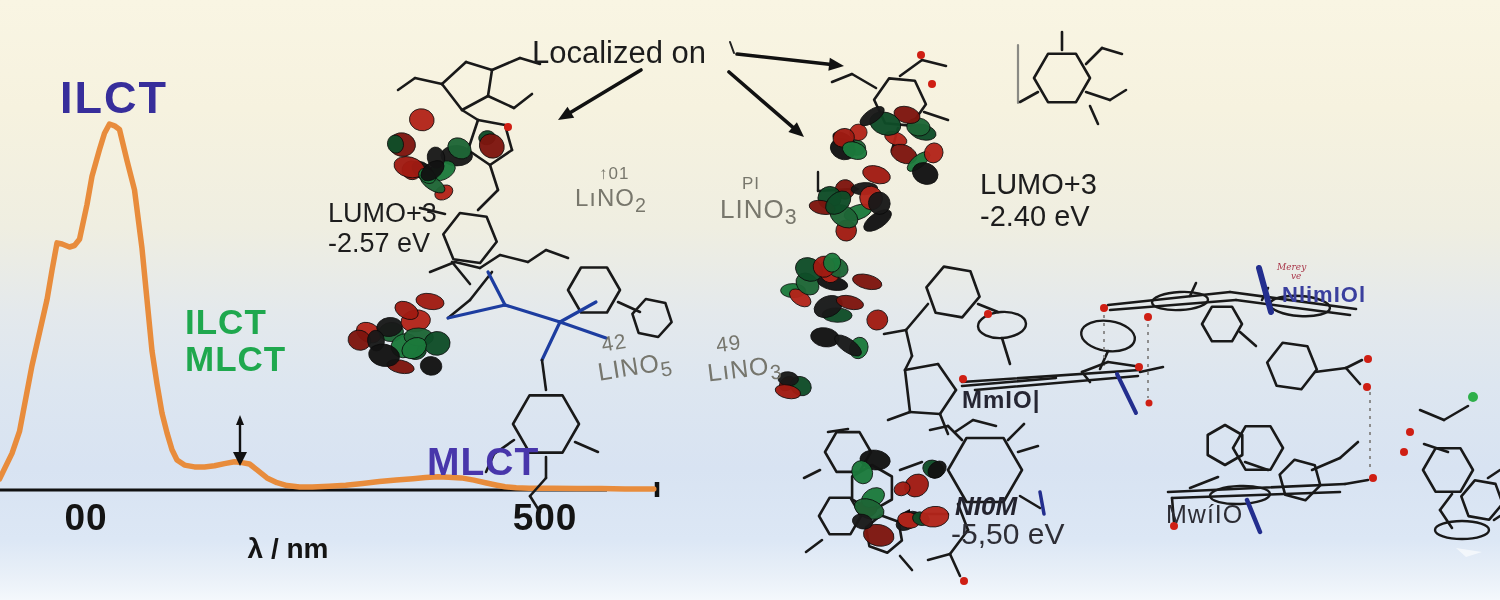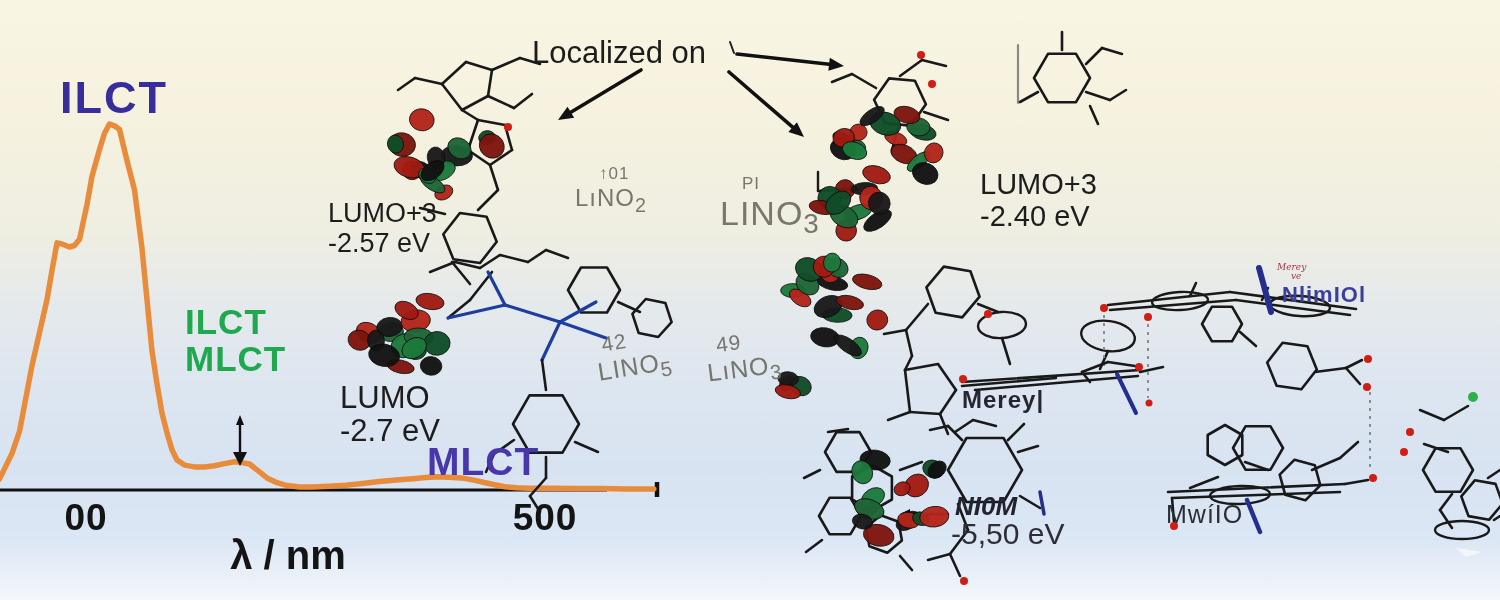--- a/index.html
+++ b/index.html
@@ -345,60 +345,56 @@
   <div class="lbl xb" style="left:185px;top:303px;font-size:35px;color:#1fa84e;letter-spacing:1px;line-height:37px">
     <div>ILCT</div>
     <div>MLCT</div>
   </div>
 
   <div class="lbl xb" style="left:427px;top:441px;font-size:39px;color:#4836ab;letter-spacing:1px">MLCT</div>
 
   <div class="tick" style="left:0;width:76px">00</div>
   <div class="tick" style="left:449px;width:96px">500</div>
 
-  <div class="lbl b" style="left:222px;top:534px;width:132px;text-align:center;font-size:40px;color:#141414">λ / nm</div>
+  <div class="lbl b" style="left:222px;top:534px;width:132px;text-align:center;font-size:28px;color:#141414">λ / nm</div>
 
   <div class="lbl" style="left:532px;top:36px;font-size:31px;font-weight:500;color:#1c1c1c">Localized on</div>
 
   <div class="lbl" style="left:328px;top:198px;font-size:27px;line-height:30px">
     <div>LUMO+3</div>
     <div>-2.57 eV</div>
   </div>
 
-  <div class="lbl" style="left:340px;top:381px;font-size:31px;line-height:33px">
-    <div>LUMO</div>
-    <div>-2.7 eV</div>
-  </div>
 
   <div class="lbl" style="left:980px;top:168px;font-size:29px;line-height:32px">
     <div>LUMO+3</div>
     <div>-2.40 eV</div>
   </div>
 
   <div class="faint" style="left:575px;top:164px">
     <div class="fsup" style="margin-left:24px">↑01</div>
     <div class="fmain"><span>LıNO</span><sub>2</sub></div>
   </div>
 
   <div class="faint" style="left:720px;top:174px">
     <div class="fsup" style="margin-left:22px">PI</div>
-    <div class="fmain" style="font-size:34px"><span>LINO</span><sub>3</sub></div>
+    <div class="fmain" style="font-size:26px"><span>LINO</span><sub>3</sub></div>
   </div>
 
   <div class="faint" style="left:596px;top:328px;transform:rotate(-9deg)">
     <div class="fsup" style="margin-left:8px;font-size:21px">42</div>
     <div class="fmain" style="font-size:25px"><span>LINO</span><sub>5</sub></div>
   </div>
 
   <div class="faint" style="left:706px;top:330px;transform:rotate(-7deg)">
     <div class="fsup" style="margin-left:12px;font-size:21px">49</div>
     <div class="fmain" style="font-size:25px"><span>LıNO</span><sub>3</sub></div>
   </div>
 
-  <div class="lbl" style="left:962px;top:387px;font-size:24px;font-weight:600;color:#262633;letter-spacing:1px">Merey|</div>
+  <div class="lbl" style="left:962px;top:387px;font-size:24px;font-weight:600;color:#262633;letter-spacing:1px">MmIO|</div>
 
   <div class="lbl" style="left:1282px;top:283px;font-size:22px;font-weight:600;color:#3a3f9e;letter-spacing:1px">NlimIOl</div>
 
   <div class="lbl" style="left:1277px;top:263px;font-size:9px;font-style:italic;color:#a93548;line-height:9px;font-family:'DejaVu Serif',serif">
     <div>Merey</div>
     <div style="margin-left:14px">ve</div>
   </div>
 
   <div class="lbl" style="left:1166px;top:501px;font-size:25px;font-weight:500;color:#2c2c34;letter-spacing:1px">MwíIO</div>
 

